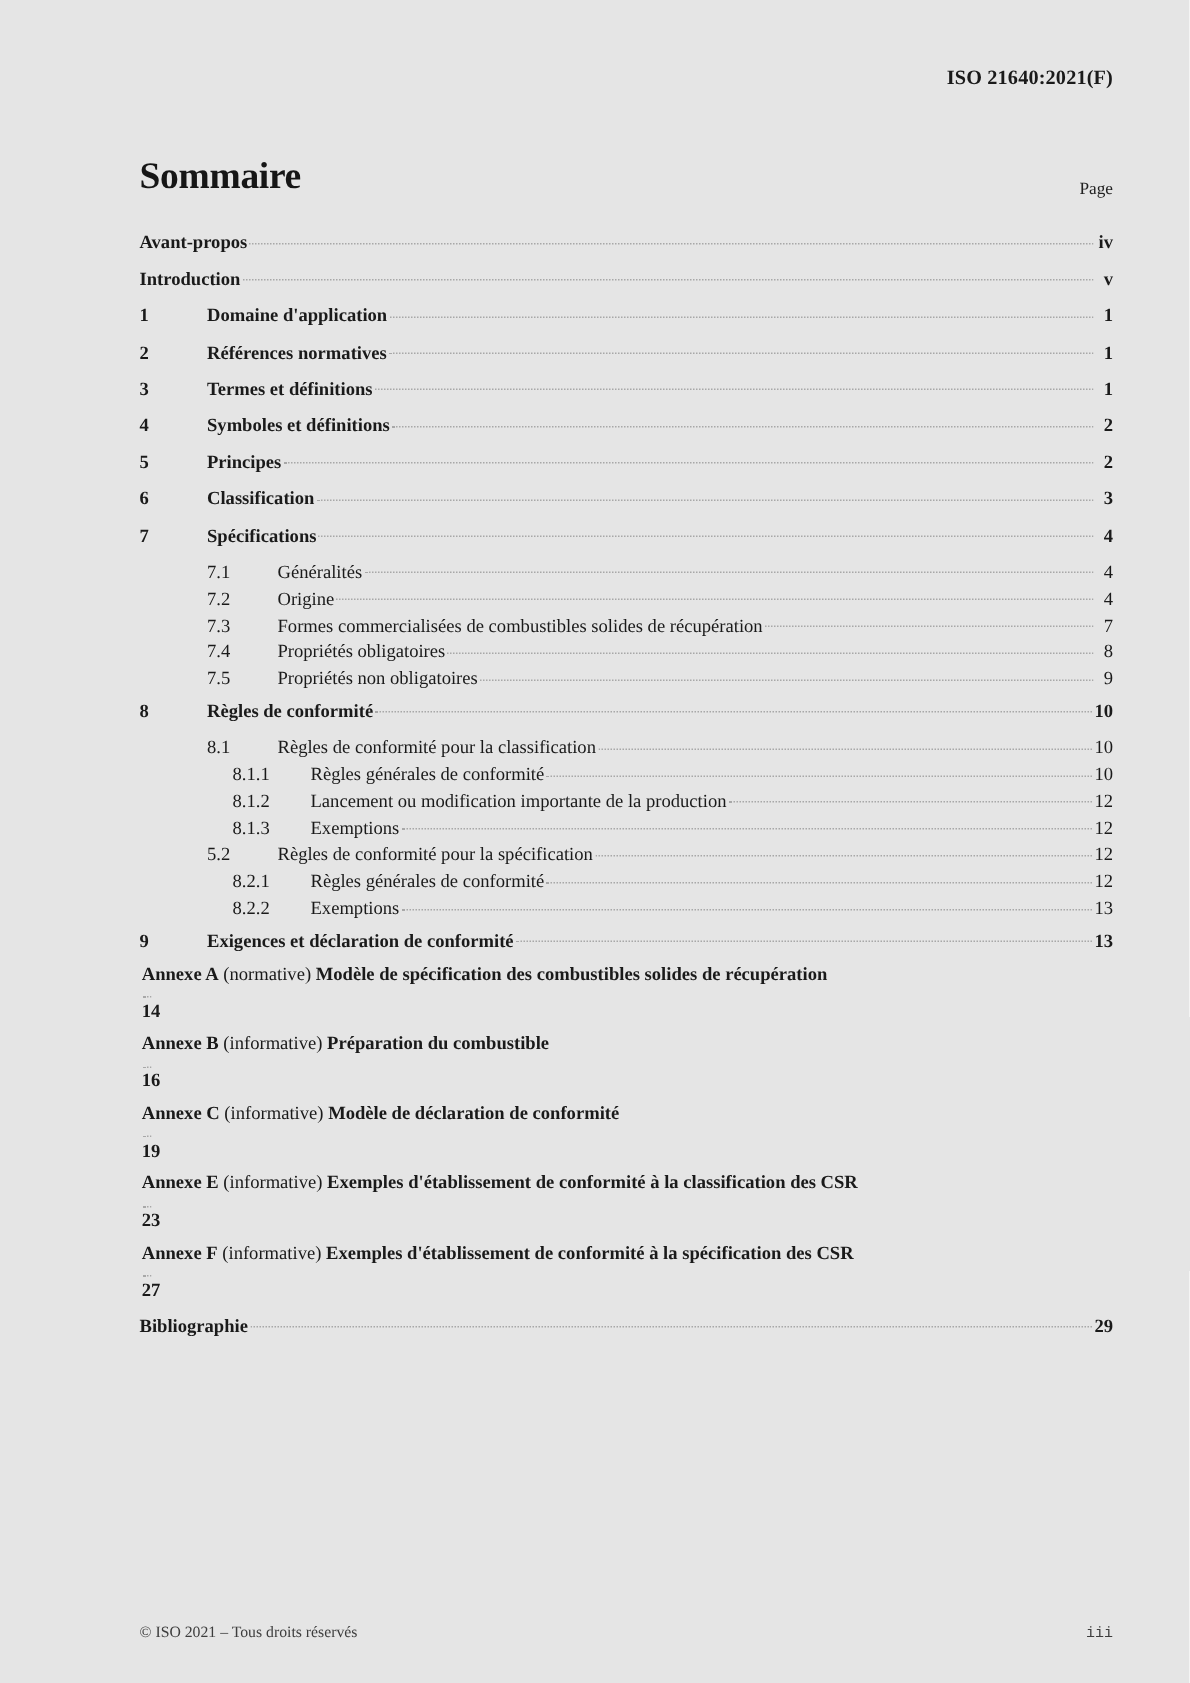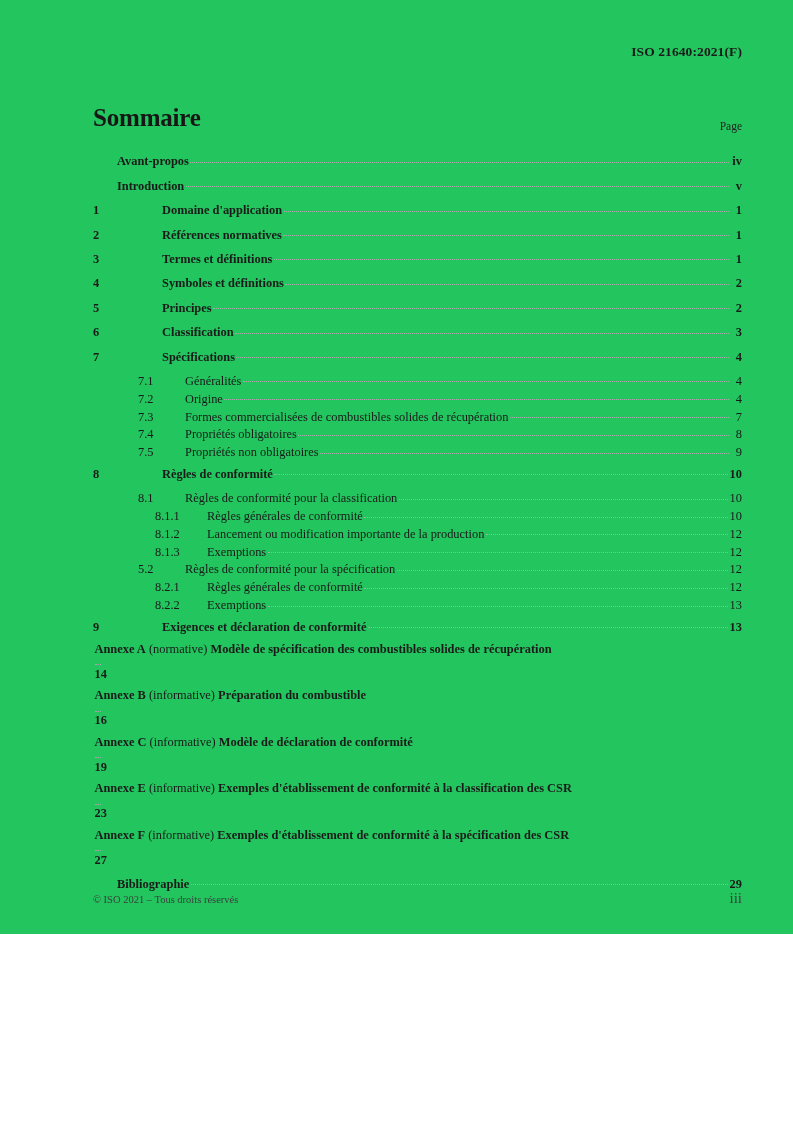--- a/index.html
+++ b/index.html
@@ -9,23 +9,23 @@
     background: #ffffff;
   }
   body {
     font-family: "Liberation Serif", "DejaVu Serif", serif;
     color: #1a1a1a;
     -webkit-font-smoothing: antialiased;
   }
   .page {
     position: relative;
     width: 793px;
-    height: 934px;
+    height: 1122px;
     margin: 0 auto;
-    background: #22c55e;
+    background: #e5e5e5;
     overflow: hidden;
     box-sizing: border-box;
   }
 
   
   .doc-header {
     position: absolute;
     top: 44px;
     left: 93px;
     right: 51px;
@@ -94,21 +94,21 @@
   .lvl1 > .num { width: 45px; font-weight: bold; }
   .lvl2 > .num { width: 47px; margin-left: 45px; font-weight: normal; }
   .lvl3 > .num { width: 52px; margin-left: 62px; font-weight: normal; }
 
   .label {
     flex: 0 0 auto;
     white-space: nowrap;
   }
   .lvl1 > .label,
   .front > .label,
-  .biblio > .label { font-weight: bold; margin-left: 24px; }
+  .biblio > .label { font-weight: bold; }
   .lvl2 > .label,
   .lvl3 > .label { font-weight: normal; }
 
   
   .annex > .label { font-weight: bold; }
   .annex .kind {
     font-weight: normal;
   }
 
   
@@ -149,22 +149,23 @@
     bottom: 27px;
     left: 93px;
     right: 51px;
     display: flex;
     align-items: baseline;
     justify-content: space-between;
     font-size: 10.5px;
     color: #3d3d3d;
   }
   .footer-page {
-    font-size: 15px;
+    font-size: 10px;
     color: #3d3d3d;
+    font-family: Liberation Mono, monospace;
   }
 </style>
 </head>
 <body>
 
 <div class="page">
 
   <div class="doc-header">ISO 21640:2021(F)</div>
 
   <div class="title-row">

